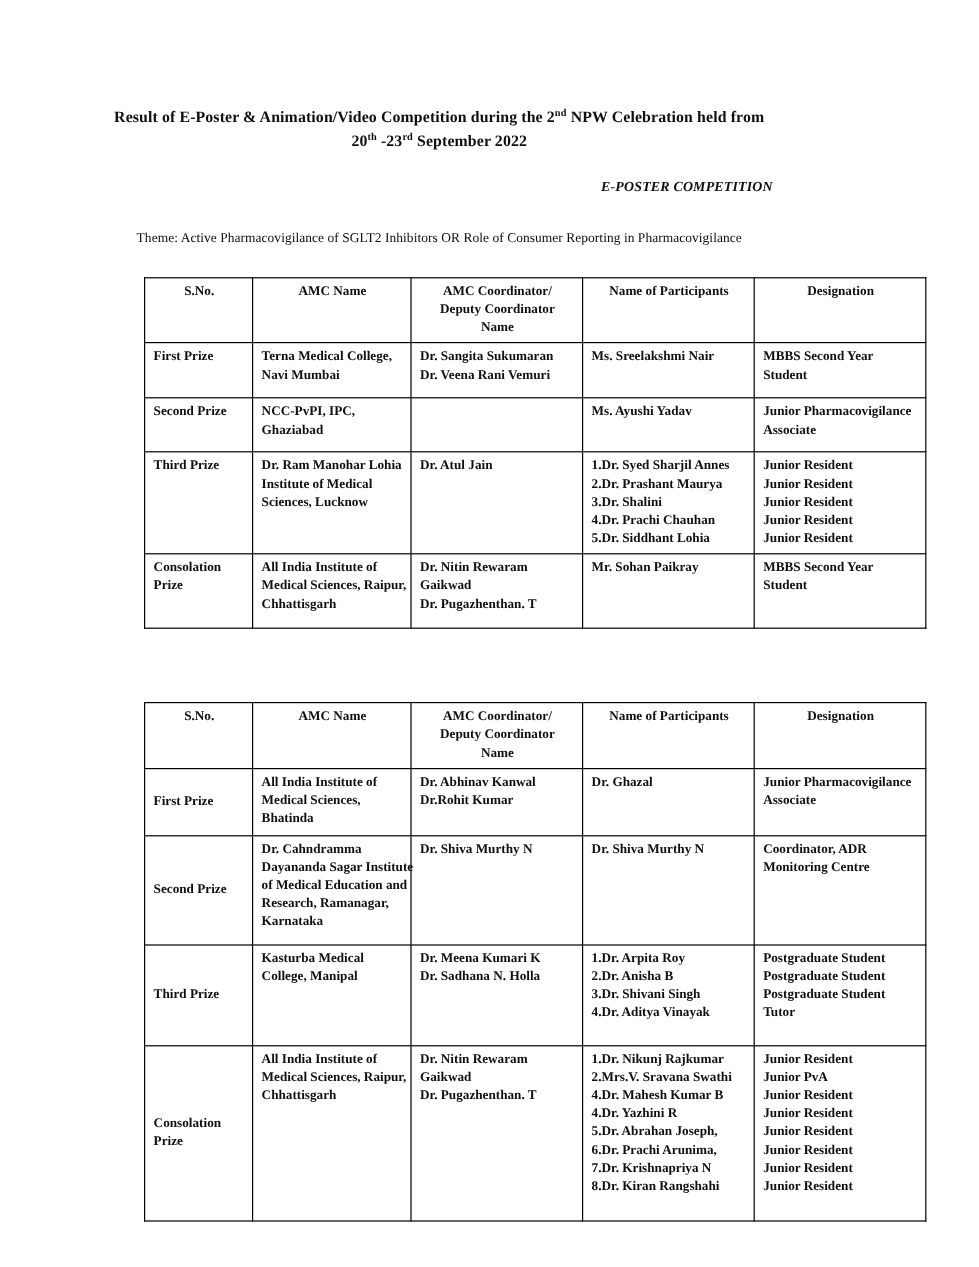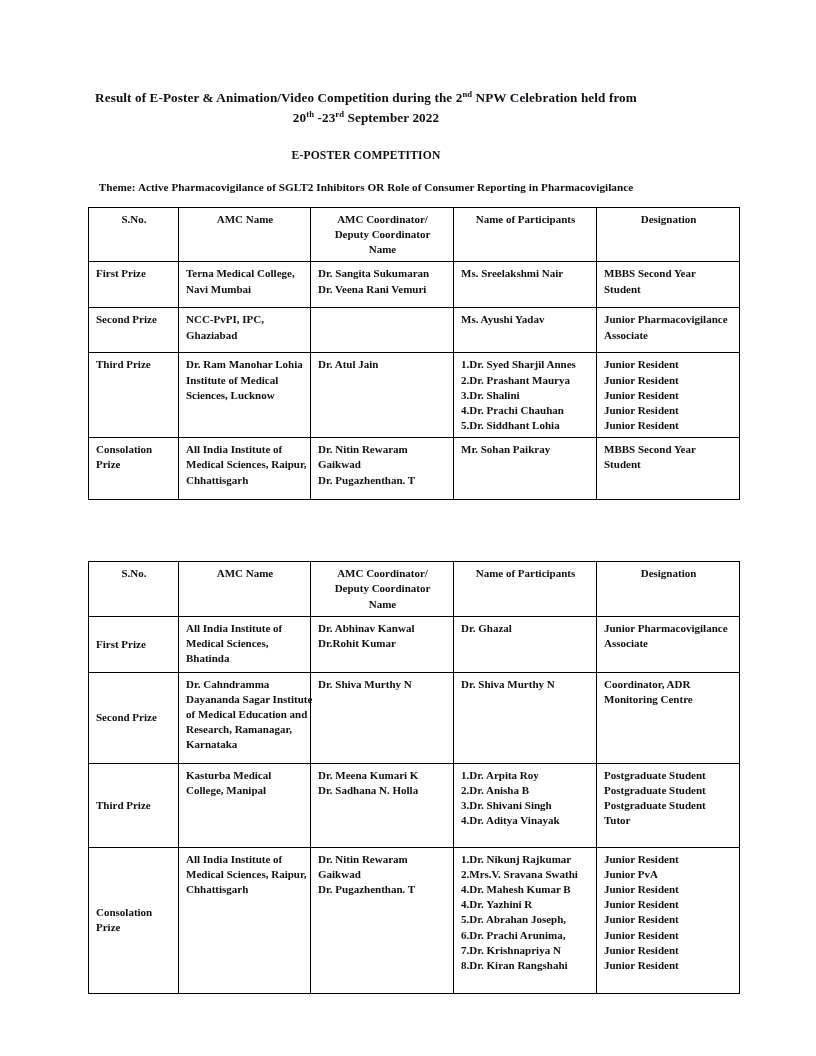--- a/index.html
+++ b/index.html
@@ -39,42 +39,44 @@
     letter-spacing: 0.1px;
   }
   .doc-title sup {
     font-size: 8.6px;
     vertical-align: super;
     line-height: 0;
   }
   .section-heading {
     font-size: 11.6px;
     font-weight: bold;
-    text-align: center;
+    text-align: right;
     margin: 0;
     letter-spacing: 0.15px;
+    font-style: italic;
   }
   .theme-line {
     font-size: 11.2px;
-    font-weight: bold;
+    font-weight: normal;
     text-align: center;
-    margin: 0;
+    margin: 12px;
     letter-spacing: 0.05px;
   }
 
   .sp-title-to-section { height: 20px; }
   .sp-section-to-theme { height: 19px; }
   .sp-theme-to-table   { height: 14px; }
 
   
   table.rt {
     width: 652px;
     border-collapse: collapse;
     table-layout: fixed;
     font-size: 11px;
+    margin-left: 32px;
   }
   table.rt td, table.rt th {
     border: 1px solid #000;
     padding: 4px 6px 4px 7px;
     vertical-align: top;
     text-align: left;
     font-weight: bold;
     line-height: 1.38;
   }
   table.rt thead th {

